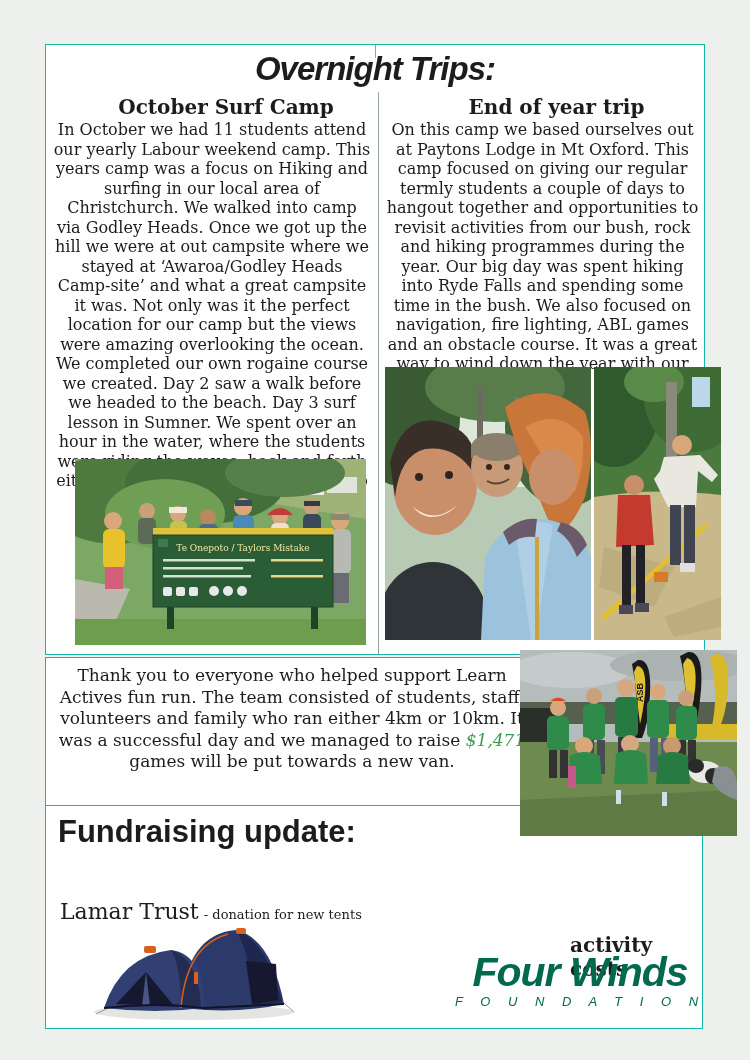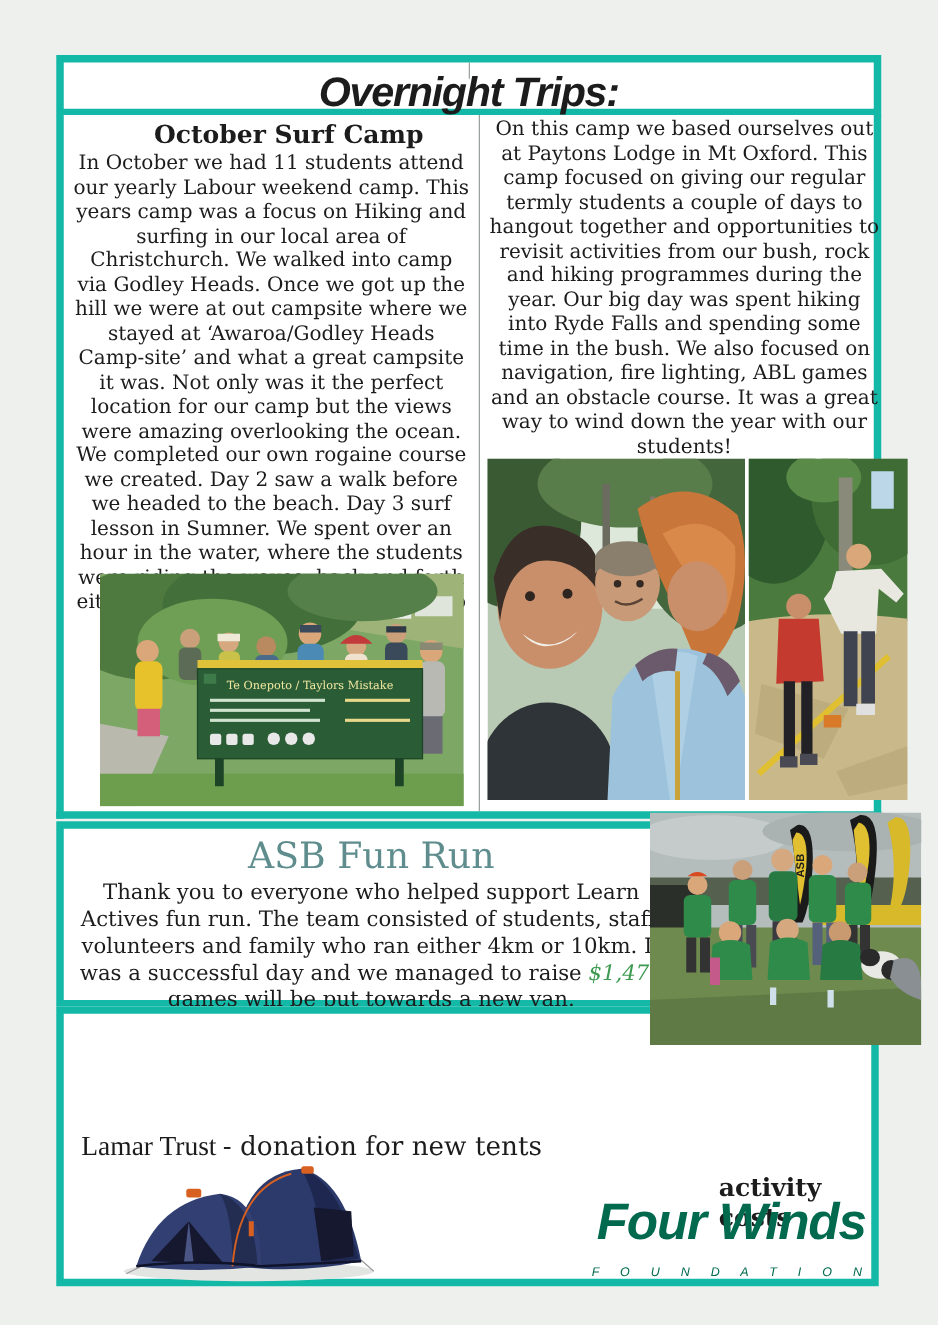--- a/index.html
+++ b/index.html
@@ -3,21 +3,21 @@
 <meta charset="utf-8">
 <style>
   html,body{margin:0;padding:0;}
   body{
     width:750px;height:1060px;position:relative;
     background:#edf0ed;
     font-family:"DejaVu Serif", serif;
     color:#1c1c1c;
     overflow:hidden;
   }
-  .box{position:absolute;background:#ffffff;border:6px solid #14b8a6;box-sizing:border-box;}
+  .box{position:absolute;background:#ffffff;border:1px solid #14b8a6;box-sizing:border-box;}
   
   #title-box{left:45px;top:44px;width:660px;height:49px;}
   .center-tick{position:absolute;left:50%;top:0;width:1px;height:13px;background:#99a39d;}
   .page-title{
     font-family:"Liberation Sans", sans-serif;font-weight:bold;font-style:italic;
     font-size:33px;line-height:47px;text-align:center;letter-spacing:-1px;
   }
   
   #columns-box{left:45px;top:92px;width:660px;height:563px;border-top:none;overflow:visible;}
   .col-divider{position:absolute;left:332px;top:0;bottom:0;width:1px;background:#99a39d;}
@@ -34,47 +34,48 @@
   #asb-box{left:45px;top:657px;width:658px;height:149px;}
   .asb-text{position:absolute;left:8px;top:4px;width:476px;text-align:center;}
   .asb-heading{font-size:29px;font-weight:normal;margin:0;}
   .asb-body{font-size:17px;line-height:1.27;margin-top:3px;}
   #funrun-photo{left:520px;top:650px;width:217px;height:186px;z-index:6;}
   
   #fundraising-box{left:45px;top:805px;width:658px;height:224px;}
   .fund-heading{font-family:"Liberation Sans", sans-serif;font-weight:bold;font-size:31px;margin:8px 0 0 12px;letter-spacing:0;}
   .fund-intro{font-size:16.5px;line-height:1.3;margin:11px 0 0 20px;width:600px;}
   .supporter{position:absolute;white-space:nowrap;}
-  .supporter .name{font-size:22px;font-family:Liberation Serif, serif;}
-  .supporter .detail{font-size:21px;}
+  .supporter .name{font-size:22px;}
+  .supporter .detail{font-size:13px;}
   #supporter-left{left:14px;top:93px;}
   #supporter-right{left:378px;top:93px;}
   #supporter-right-detail2{position:absolute;left:524px;top:127px;font-size:20px;font-weight:bold;}
   #tent-illustration{position:absolute;left:40px;top:110px;width:215px;height:107px;}
   #fourwinds-logo{position:absolute;left:404px;top:146px;width:260px;text-align:center;line-height:1;}
   .logo-main{font-family:"Liberation Sans", sans-serif;font-weight:bold;font-style:italic;font-size:41px;letter-spacing:-1px;}
-  .logo-sub{font-family:"Liberation Sans", sans-serif;font-size:10px;letter-spacing:7px;margin-top:16px;font-style:italic;}
+  .logo-sub{font-family:"Liberation Sans", sans-serif;font-size:13px;letter-spacing:7px;margin-top:2px;font-style:italic;}
 </style>
 </head>
 <body>
 
 <div class="box" id="title-box">
   <div class="center-tick"></div>
   <div class="page-title">Overnight Trips:</div>
 </div>
 
 <div class="box" id="columns-box">
   <div class="col-divider"></div>
 
   <div class="col col-left">
     <div class="col-heading">October Surf Camp</div>
     <div class="col-body">In October we had 11 students attend our yearly Labour weekend camp. This years camp was a focus on Hiking and surfing in our local area of Christchurch. We walked into camp via Godley Heads. Once we got up the hill we were at out campsite where we stayed at ‘Awaroa/Godley Heads Camp-site’ and what a great campsite it was. Not only was it the perfect location for our camp but the views were amazing overlooking the ocean. We completed our own rogaine course we created. Day 2 saw a walk before we headed to the beach. Day 3 surf lesson in Sumner. We spent over an hour in the water, where the students were riding the waves, back and forth either standing up or falling off but no matter what they had the biggest grins on their faces.</div>
   </div>
 
   <div class="col col-right">
+    <div class="col-heading">End of year trip</div>
     <div class="col-body">On this camp we based ourselves out at Paytons Lodge in Mt Oxford. This camp focused on giving our regular termly students a couple of days to hangout together and opportunities to revisit activities from our bush, rock and hiking programmes during the year.  Our big day was spent hiking into Ryde Falls and spending some time in the bush. We also focused on navigation, fire lighting, ABL games and an obstacle course. It was a great way to wind down the year with our students!</div>
   </div>
 
   <svg class="photo" id="group-photo" viewBox="0 0 291 186" preserveAspectRatio="none">
     <rect x="0" y="0" width="291" height="186" fill="#7da764"></rect>
     <polygon points="180,0 291,0 291,60 200,45" fill="#9db377"></polygon>
     <rect x="215" y="22" width="34" height="14" fill="#e7ece6"></rect>
     <rect x="252" y="18" width="30" height="16" fill="#dfe5da"></rect>
     <ellipse cx="40" cy="40" rx="70" ry="45" fill="#4e7a3f"></ellipse>
     <ellipse cx="130" cy="25" rx="80" ry="40" fill="#43703a"></ellipse>
@@ -203,21 +204,20 @@
       <path d="M70 90 L106 88 L124 108 L118 115 L104 104 L102 140 L74 140 L60 112 L66 104 Z" fill="#e8e8e0"></path>
       <rect x="76" y="138" width="11" height="60" fill="#3f4450"></rect>
       <rect x="90" y="138" width="11" height="58" fill="#3f4450"></rect>
       <rect x="86" y="196" width="15" height="9" fill="#e0e0e0"></rect>
     </g>
   </svg>
 </div>
 
 <div class="box" id="asb-box">
   <div class="asb-text">
-    <div class="asb-heading" style="color:#5f8d8d;">ASB Fun Run</div>
     <div class="asb-body"><span>Thank you to everyone who helped support Learn Actives fun run. The team consisted of students, staff, volunteers and family who ran either 4km or 10km. It was a successful day and we managed to raise  </span><span style="color:#3d9a50;font-style:italic;">$1,471</span><span> games will be put towards a new van.</span></div>
   </div>
 </div>
 
 <svg class="photo" id="funrun-photo" viewBox="0 0 217 186" preserveAspectRatio="none">
   <rect width="217" height="186" fill="#b5bcbc"></rect>
   <ellipse cx="50" cy="20" rx="60" ry="18" fill="#c5cbca"></ellipse>
   <ellipse cx="160" cy="15" rx="70" ry="16" fill="#aab2b2"></ellipse>
   <rect x="0" y="52" width="217" height="22" fill="#55604f"></rect>
   <rect x="0" y="58" width="40" height="40" fill="#2a2f2a"></rect>
@@ -274,20 +274,21 @@
     <ellipse cx="185" cy="122" rx="16" ry="11" fill="#e8e8e4"></ellipse>
     <ellipse cx="176" cy="116" rx="8" ry="7" fill="#2a2a2a"></ellipse>
     <ellipse cx="193" cy="126" rx="8" ry="8" fill="#2a2a2a"></ellipse>
   </g>
   <path d="M195 118 Q217 110 217 140 L217 150 Q200 145 192 132 Z" fill="#8a8f94"></path>
   <rect x="96" y="140" width="5" height="14" fill="#cfe0ea"></rect>
   <rect x="142" y="142" width="5" height="14" fill="#cfe0ea"></rect>
 </svg>
 
 <div class="box" id="fundraising-box">
+  <div class="fund-heading">Fundraising update:</div>
 
   <div class="supporter" id="supporter-left">
     <span class="name">Lamar Trust</span>
     <span class="detail">- donation for new tents</span>
   </div>
 
   <div id="supporter-right-detail2">activity costs</div>
 
   <svg id="tent-illustration" viewBox="0 0 215 107" preserveAspectRatio="none">
     <ellipse cx="108" cy="96" rx="100" ry="8" fill="#e3e5e3"></ellipse>

